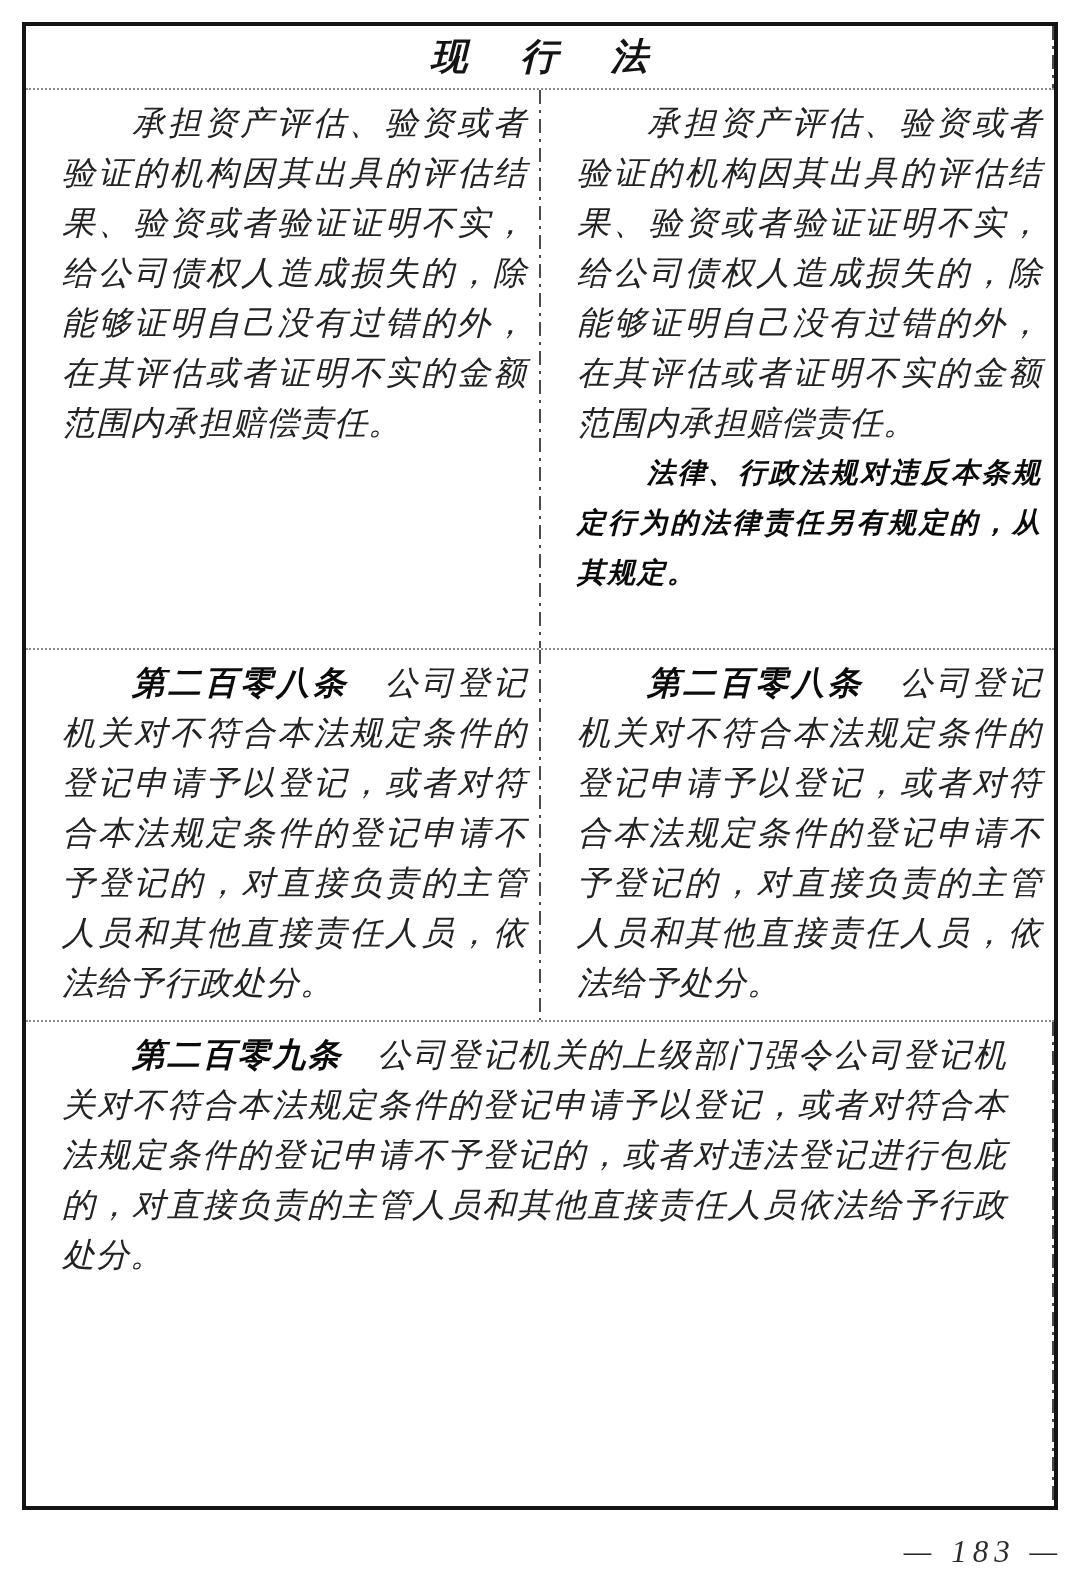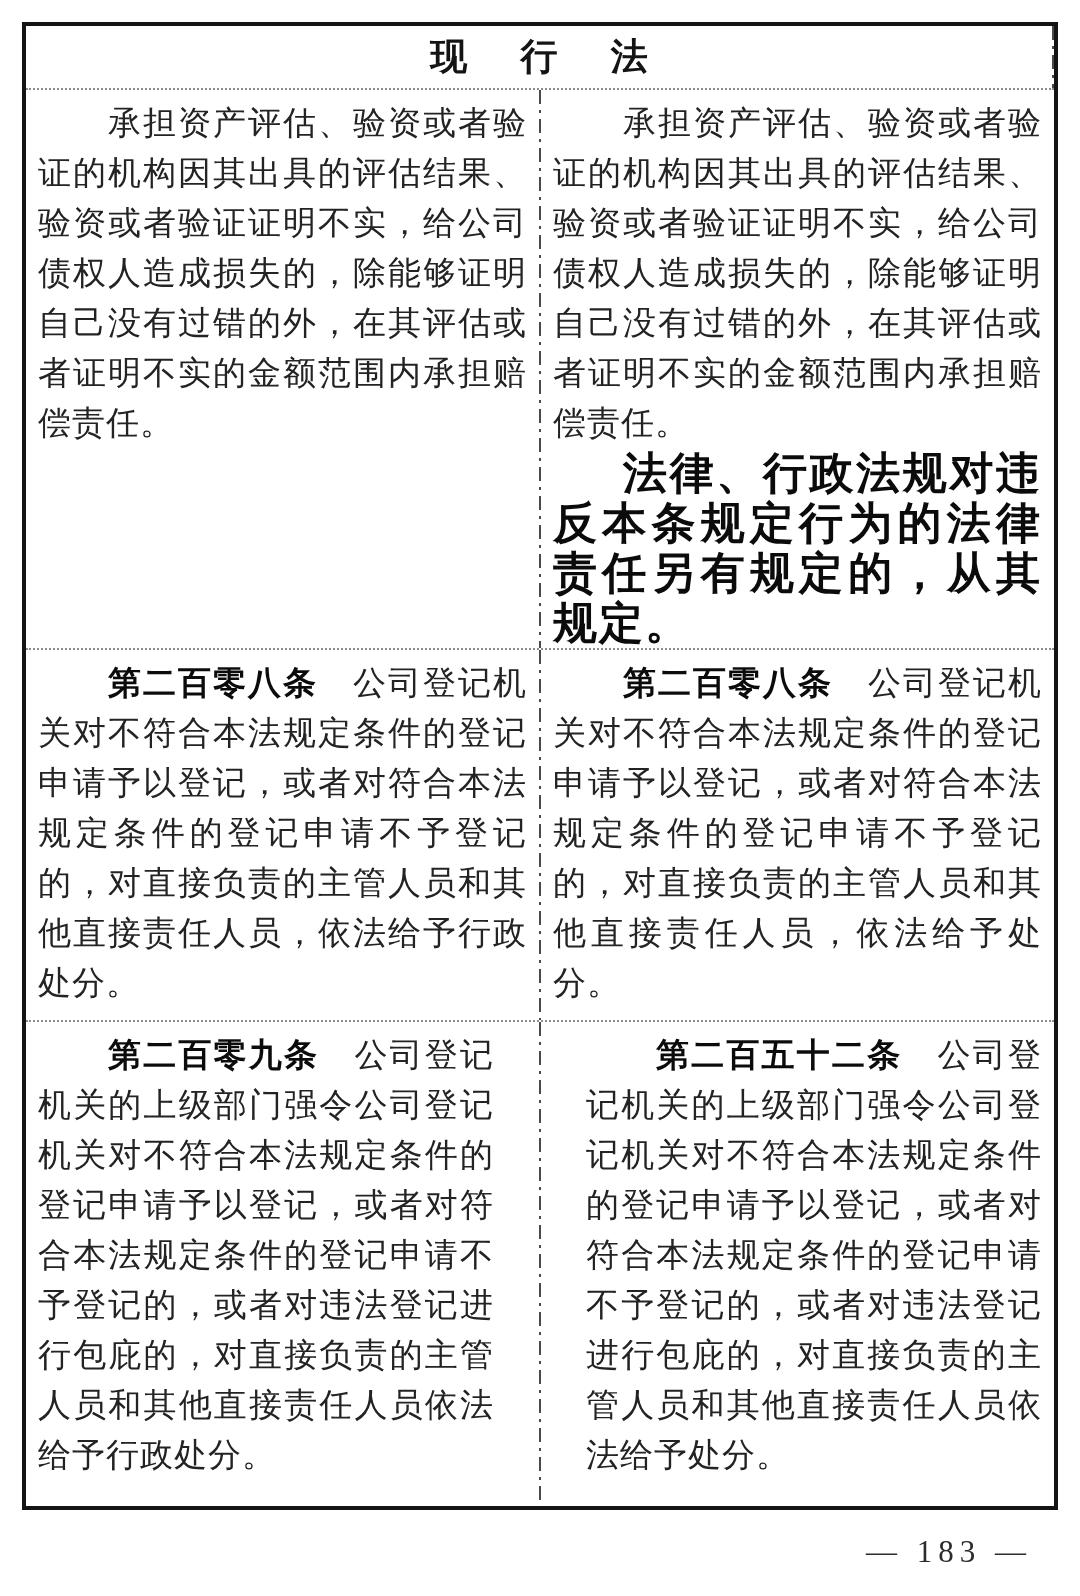--- a/index.html
+++ b/index.html
@@ -1,21 +1,21 @@
 <!DOCTYPE html>
 <html lang="zh"><head>
 <meta charset="utf-8">
 <style>
   html,body{margin:0;padding:0;}
   body{
     width:1080px;height:1596px;background:#ffffff;
     font-family:"Liberation Serif","DejaVu Serif",serif;
     color:#1d1d1d;
   }
-  .page{position:relative;width:1080px;height:1596px;background:#fff;overflow:hidden;}
+  .page{position:relative;width:1080px;height:1596px;background:#fff;overflow:hidden;font-style:italic;}
 
   .comparison-table{
     position:absolute;left:22px;top:22px;width:1036px;height:1488px;
     border:4px solid #141414;box-sizing:border-box;
     display:flex;flex-direction:column;background:#fff;
   }
   .thead{
     display:flex;height:64px;flex:0 0 64px;
     border-bottom:2px dotted #8c8c8c;box-sizing:border-box;
   }
@@ -34,37 +34,37 @@
   .vdiv{
     width:2px;flex:0 0 2px;
     background-image:repeating-linear-gradient(to bottom,
       #4a4a4a 0px,#4a4a4a 14px,transparent 14px,transparent 20px,
       #4a4a4a 20px,#4a4a4a 23px,transparent 23px,transparent 29px);
   }
   .thead .vdiv{margin:0;}
 
   .cell{
     flex:1 1 0;min-width:0;box-sizing:border-box;
-    padding:8px 12px 0 12px;overflow:hidden;
+    padding:8px 12px 0 12px;overflow:hidden;margin-left:24px;
   }
   .para{
     margin:0;font-size:33px;line-height:50px;letter-spacing:1px;
     text-align:justify;text-indent:70px;color:#232323;
   }
   .para.emph{
     font-family:"Liberation Sans","DejaVu Sans",sans-serif;
-    font-weight:700;font-size:44px;letter-spacing:2px;color:#0b0b0b;
+    font-weight:700;font-size:28px;letter-spacing:2px;color:#0b0b0b;
   }
   .seg-bold{
     font-family:"Liberation Sans","DejaVu Sans",sans-serif;
     font-weight:700;color:#0b0b0b;
   }
 
   .pageno{
-    position:absolute;right:48px;top:1534px;
+    position:absolute;right:17px;top:1534px;
     font-size:31px;letter-spacing:6px;color:#2c2c2c;
     font-family:"Liberation Serif","DejaVu Serif",serif;
   }
 </style>
 </head>
 <body>
 
 <div class="page">
 
   <div class="comparison-table">
@@ -93,22 +93,19 @@
       <div class="cell">
           <p class="para"><span class="seg-bold">第二百零八条</span><span>　公司登记机关对不符合本法规定条件的登记申请予以登记，或者对符合本法规定条件的登记申请不予登记的，对直接负责的主管人员和其他直接责任人员，依法给予处分。</span></p>
         </div>
     </div>
 
     <div class="trow last">
       <div class="cell">
           <p class="para"><span class="seg-bold">第二百零九条</span><span>　公司登记机关的上级部门强令公司登记机关对不符合本法规定条件的登记申请予以登记，或者对符合本法规定条件的登记申请不予登记的，或者对违法登记进行包庇的，对直接负责的主管人员和其他直接责任人员依法给予行政处分。</span></p>
         </div>
       <div class="vdiv"></div>
-      <div class="cell">
-          <p class="para"><span class="seg-bold">第二百五十二条</span><span>　公司登记机关的上级部门强令公司登记机关对不符合本法规定条件的登记申请予以登记，或者对符合本法规定条件的登记申请不予登记的，或者对违法登记进行包庇的，对直接负责的主管人员和其他直接责任人员依法给予处分。</span></p>
-        </div>
     </div>
 
   </div>
 
   <div class="pageno">— 183 —</div>
 
 </div>
 
 </body></html>

